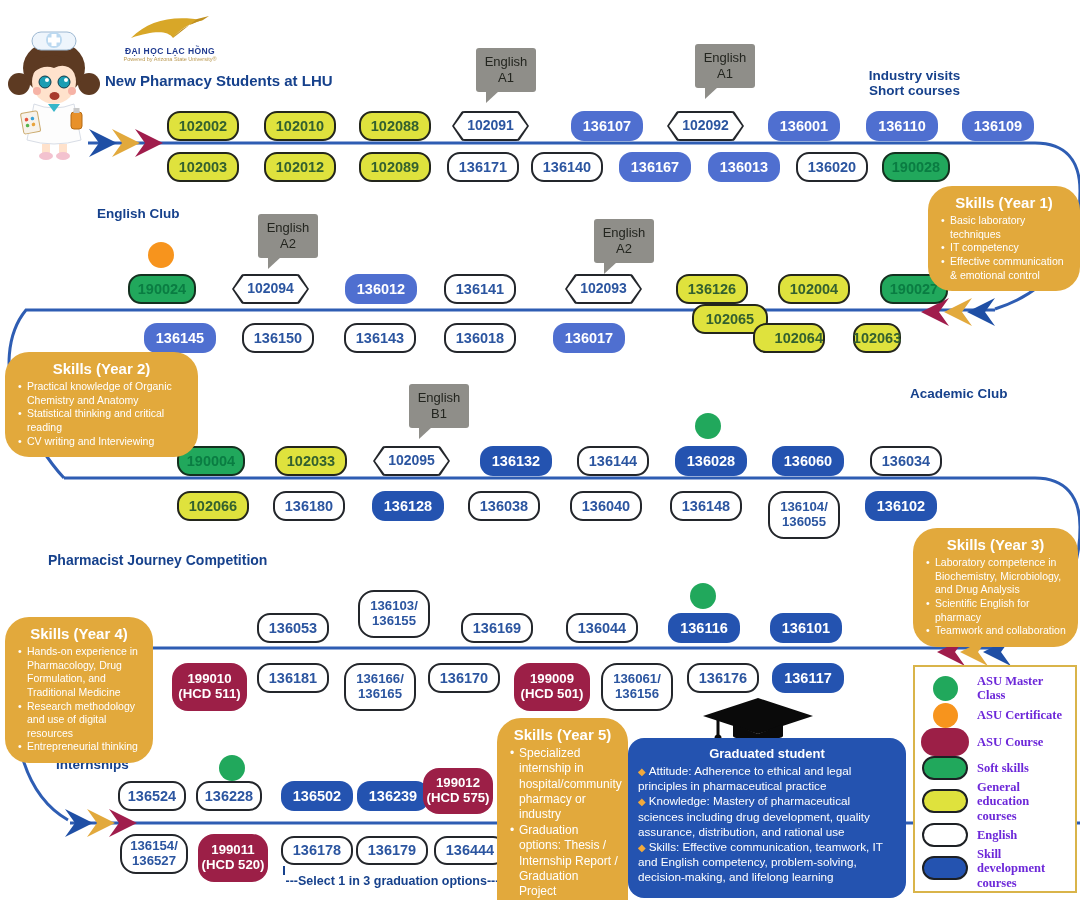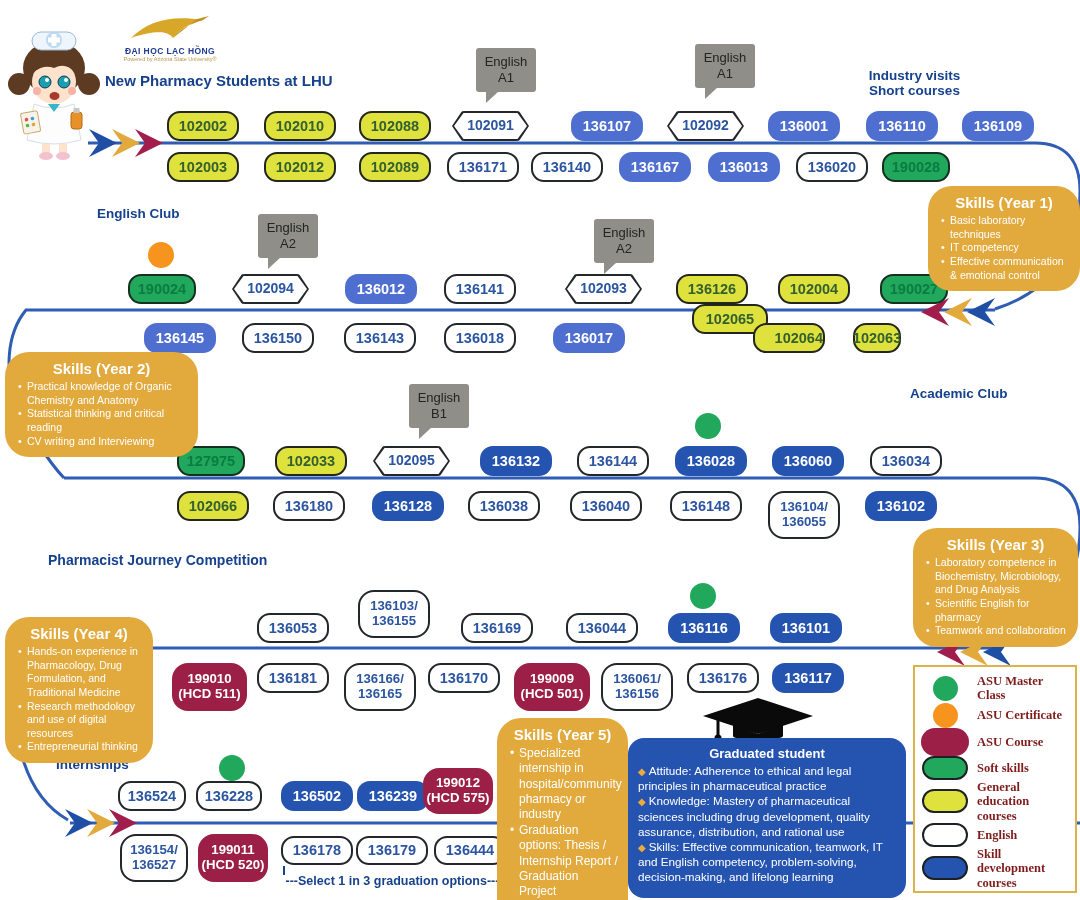--- a/index.html
+++ b/index.html
@@ -58,21 +58,21 @@
   #grad-title{text-align:center;font-weight:700;font-size:13px;margin-bottom:2px;}
   .g-line{font-size:11.7px;line-height:1.3;}
   .dia{color:#f2a93b;margin-right:3px;font-size:10px;}
   #cap{position:absolute;left:698px;top:698px;z-index:5;}
 
   #legend{position:absolute;left:913px;top:665px;width:164px;height:228px;background:#fff;
           border:2px solid #d9b44a;z-index:6;box-sizing:border-box;
           padding:7px 4px 6px 6px;display:flex;flex-direction:column;justify-content:space-between;}
   .leg-row{display:flex;align-items:center;gap:8px;}
   .leg-swatch{flex:0 0 48px;display:flex;justify-content:center;}
-  .leg-label{font-family:"Liberation Serif",serif;font-weight:700;color:#7f1d1d;
+  .leg-label{font-family:"Liberation Serif",serif;font-weight:700;color:#6d28d9;
              font-size:12.5px;line-height:1.15;}
   .sw{display:inline-block;box-sizing:border-box;}
   .sw.circle{width:25px;height:25px;border-radius:50%;}
   .sw.pillsw{width:46px;height:24px;border-radius:12px;border:2px solid #1d2024;}
   .sw.green{background:var(--c-green);}
   .sw.orange{background:var(--c-orange);}
   .sw.yellow{background:var(--c-yellow);}
   .sw.white{background:#fff;}
   .sw.blueD{background:var(--c-blueDark);}
   .sw.asu{background:var(--c-crimson);border:none;width:48px;height:28px;border-radius:14px;}
@@ -296,21 +296,21 @@
     <div class="pill t-general" style="left: 778px; top: 274px; width: 72px; height: 30px;"><span class="ptxt">102004</span></div>
     <div class="pill t-green" style="left: 880px; top: 274px; width: 68px; height: 30px;"><span class="ptxt">190027</span></div>
     <div class="pill t-blue" style="left: 144px; top: 323px; width: 72px; height: 30px;"><span class="ptxt">136145</span></div>
     <div class="pill t-white" style="left: 242px; top: 323px; width: 72px; height: 30px;"><span class="ptxt">136150</span></div>
     <div class="pill t-white" style="left: 344px; top: 323px; width: 72px; height: 30px;"><span class="ptxt">136143</span></div>
     <div class="pill t-white" style="left: 444px; top: 323px; width: 72px; height: 30px;"><span class="ptxt">136018</span></div>
     <div class="pill t-blue" style="left: 553px; top: 323px; width: 72px; height: 30px;"><span class="ptxt">136017</span></div>
     <div class="pill t-general" style="left: 653px; top: 304px; width: 76px; height: 30px; margin-left: 39px;"><span class="ptxt">102065</span></div>
     <div class="pill t-general" style="left: 753px; top: 323px; width: 72px; height: 30px; justify-content: flex-end;"><span class="ptxt">102064</span></div>
     <div class="pill t-general" style="left: 853px; top: 323px; width: 48px; height: 30px;"><span class="ptxt">102063</span></div>
-    <div class="pill t-green" style="left: 177px; top: 446px; width: 68px; height: 30px;"><span class="ptxt">127975</span></div>
+    <div class="pill t-green" style="left: 177px; top: 446px; width: 68px; height: 30px;"><span class="ptxt">190004</span></div>
     <div class="pill t-general" style="left: 275px; top: 446px; width: 72px; height: 30px;"><span class="ptxt">102033</span></div>
     <div class="pill t-english" style="left: 373px; top: 446px; width: 77px; height: 30px;"><span class="ptxt">102095</span></div>
     <div class="pill t-blueDark" style="left: 480px; top: 446px; width: 72px; height: 30px;"><span class="ptxt">136132</span></div>
     <div class="pill t-white" style="left: 577px; top: 446px; width: 72px; height: 30px;"><span class="ptxt">136144</span></div>
     <div class="pill t-blueDark" style="left: 675px; top: 446px; width: 72px; height: 30px;"><span class="ptxt">136028</span></div>
     <div class="pill t-blueDark" style="left: 772px; top: 446px; width: 72px; height: 30px;"><span class="ptxt">136060</span></div>
     <div class="pill t-white" style="left: 870px; top: 446px; width: 72px; height: 30px;"><span class="ptxt">136034</span></div>
     <div class="pill t-general" style="left: 177px; top: 491px; width: 72px; height: 30px;"><span class="ptxt">102066</span></div>
     <div class="pill t-white" style="left: 273px; top: 491px; width: 72px; height: 30px;"><span class="ptxt">136180</span></div>
     <div class="pill t-blueDark" style="left: 372px; top: 491px; width: 72px; height: 30px;"><span class="ptxt">136128</span></div>
@@ -338,21 +338,21 @@
     <div class="pill t-white tall" style="left: 601px; top: 663px; width: 72px; height: 48px;"><span class="ptxt">136061/
 136156</span></div>
     <div class="pill t-white" style="left: 687px; top: 663px; width: 72px; height: 30px;"><span class="ptxt">136176</span></div>
     <div class="pill t-blueDark" style="left: 772px; top: 663px; width: 72px; height: 30px;"><span class="ptxt">136117</span></div>
     <div class="pill t-white" style="left: 118px; top: 781px; width: 68px; height: 30px;"><span class="ptxt">136524</span></div>
     <div class="pill t-white" style="left: 196px; top: 781px; width: 66px; height: 30px;"><span class="ptxt">136228</span></div>
     <div class="pill t-blueDark" style="left: 281px; top: 781px; width: 72px; height: 30px;"><span class="ptxt">136502</span></div>
     <div class="pill t-blueDark" style="left: 357px; top: 781px; width: 72px; height: 30px;"><span class="ptxt">136239</span></div>
     <div class="pill t-asu tall" style="left: 423px; top: 768px; width: 70px; height: 46px;"><span class="ptxt">199012
 (HCD 575)</span></div>
-    <div class="pill t-white tall" style="left: 120px; top: 834px; width: 68px; height: 48px;"><span class="ptxt">136154/
+    <div class="pill t-white tall" style="left: 120px; top: 834px; width: 68px; height: 40px;"><span class="ptxt">136154/
 136527</span></div>
     <div class="pill t-asu tall" style="left: 198px; top: 834px; width: 70px; height: 48px;"><span class="ptxt">199011
 (HCD 520)</span></div>
     <div class="pill t-white" style="left: 281px; top: 836px; width: 72px; height: 29px;"><span class="ptxt">136178</span></div>
     <div class="pill t-white" style="left: 356px; top: 836px; width: 72px; height: 29px;"><span class="ptxt">136179</span></div>
     <div class="pill t-white" style="left: 434px; top: 836px; width: 72px; height: 29px;"><span class="ptxt">136444</span></div>
     <div class="dot orange" style="left: 148px; top: 242px;"></div>
     <div class="dot green" style="left: 695px; top: 413px;"></div>
     <div class="dot green" style="left: 690px; top: 583px;"></div>
     <div class="dot green" style="left: 219px; top: 755px;"></div>

